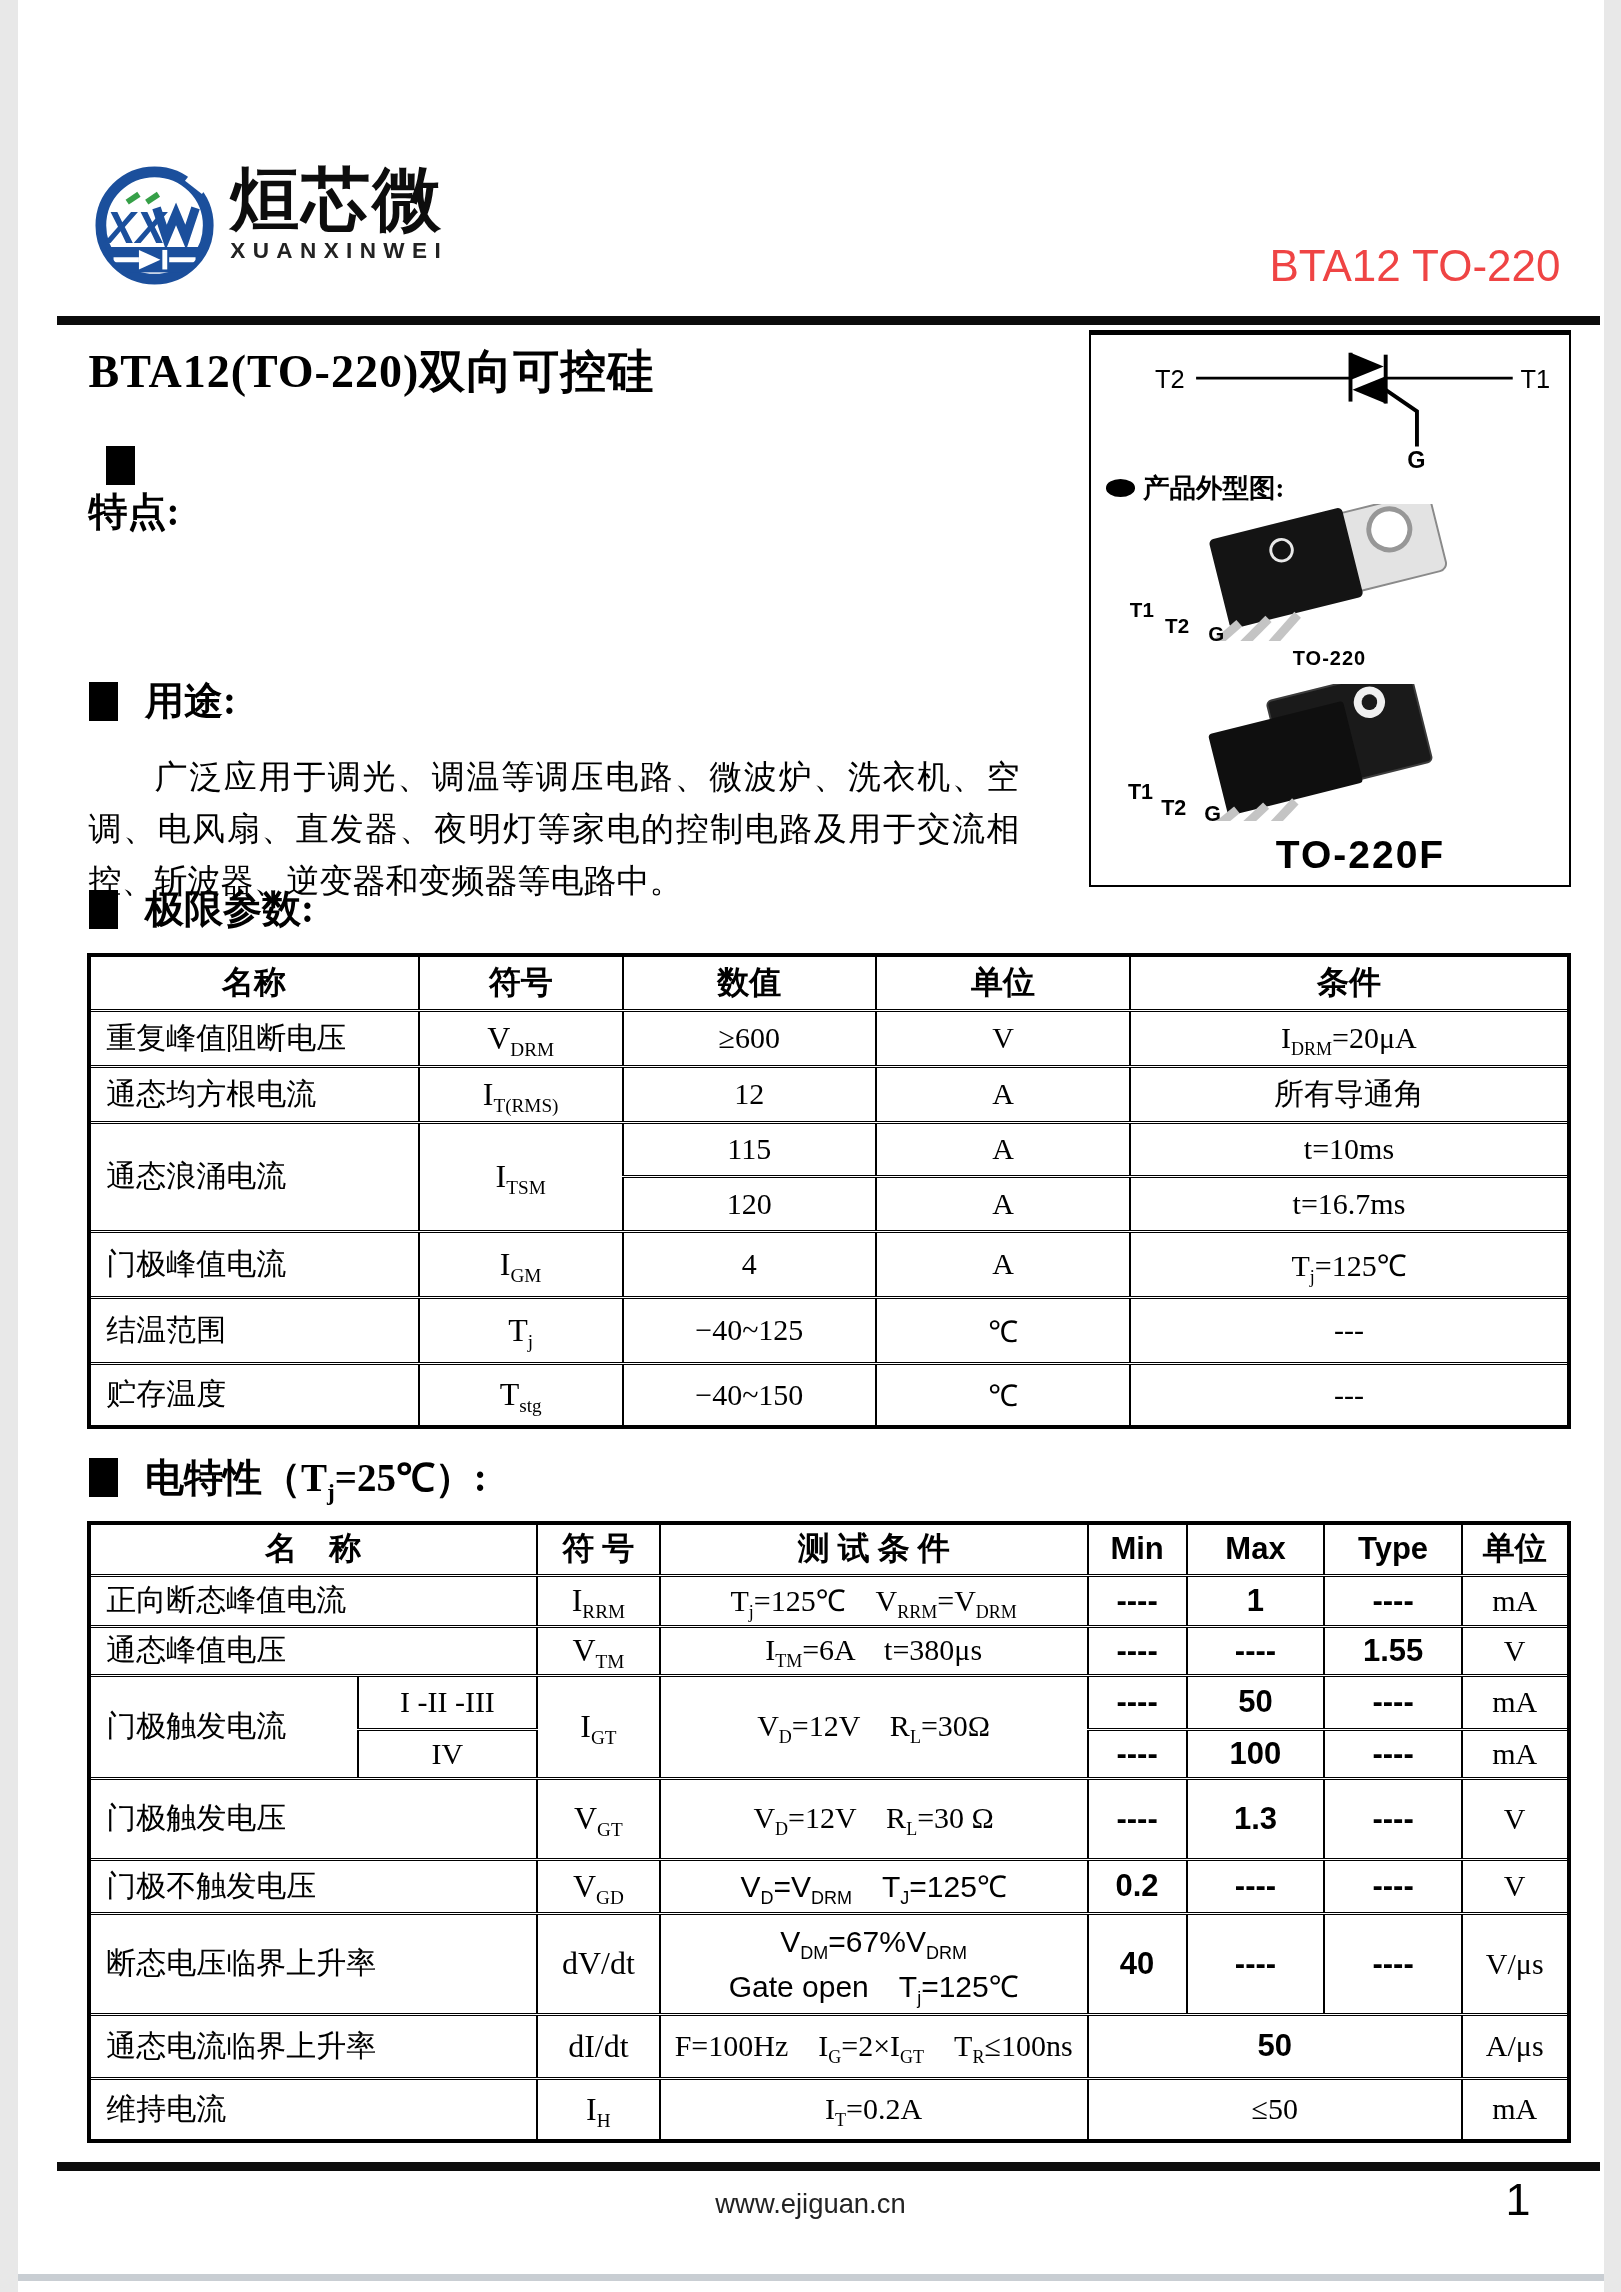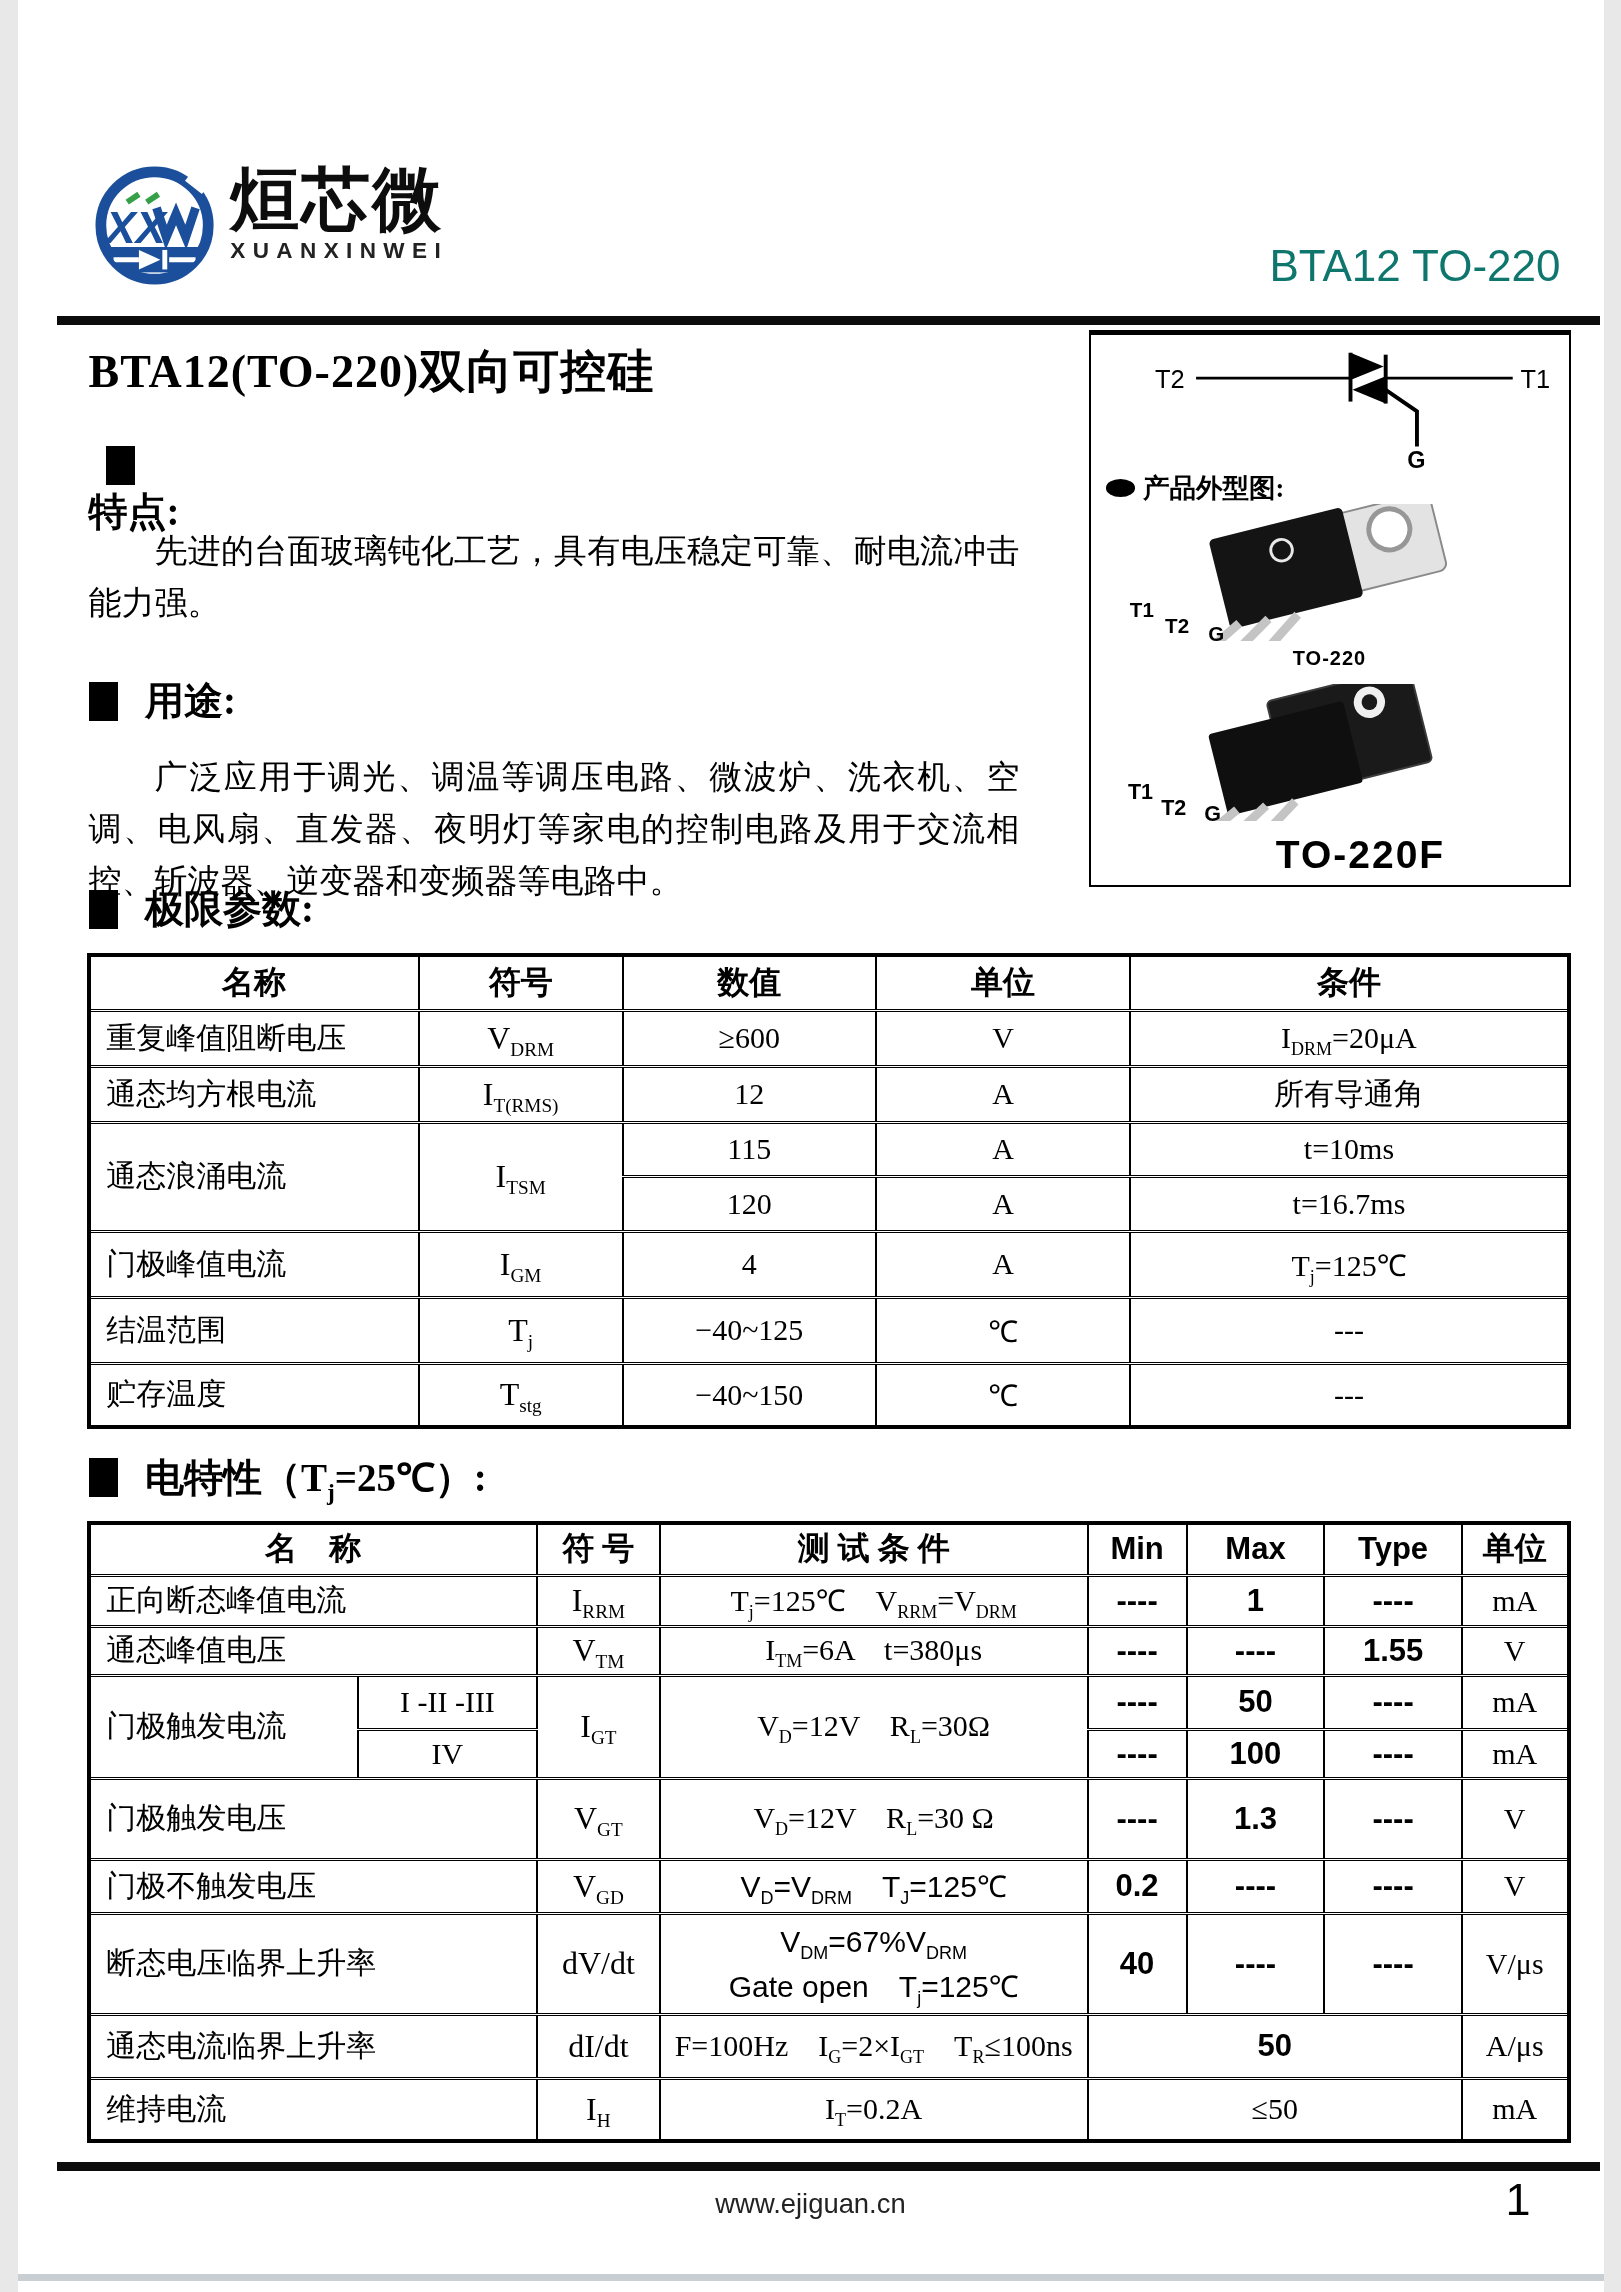--- a/index.html
+++ b/index.html
@@ -4,21 +4,21 @@
 <style>
   html,body{margin:0;padding:0;background:#e8e8e8;}
   .page{position:relative;width:1586px;height:2293px;background:#ffffff;margin:0 auto;
         font-family:"Liberation Serif", serif;color:#000;overflow:hidden;}
 
   
   .logo{position:absolute;left:74px;top:165px;display:flex;align-items:flex-start;}
   .logo-text{margin-left:9.8px;}
   .brand-cn{font-family:"Liberation Sans", sans-serif;font-weight:bold;font-size:69px;line-height:1.0;letter-spacing:2px;color:#0d0d0d;}
   .brand-en{font-family:"Liberation Sans", sans-serif;font-size:22.5px;letter-spacing:7.4px;color:#222;margin-top:3.9px;font-weight:600;}
-  .product-name{position:absolute;right:43px;top:241px;font-family:"Liberation Sans", sans-serif;font-size:44px;color:#0f766e;}
+  .product-name{position:absolute;right:43px;top:241px;font-family:"Liberation Sans", sans-serif;font-size:44px;color:#ef4444;}
   .top-rule{position:absolute;left:39px;top:316px;width:1543px;height:8.8px;background:#0c0c0c;}
 
   .doc-title{position:absolute;left:71px;top:341px;font-size:46px;font-weight:bold;letter-spacing:1px;}
 
   .section-h{position:absolute;left:71px;display:flex;align-items:center;font-size:39px;font-weight:bold;}
   .sq{display:inline-block;width:29px;height:39px;background:#000;margin-right:27.4px;}
   .para{position:absolute;left:71px;width:931px;font-size:33px;line-height:1.58;text-indent:2em;text-align:justify;}
 
   
   .figure-box{position:absolute;left:1071px;top:330px;width:482px;height:557px;background:#fff;
@@ -137,21 +137,20 @@
       <text x="48" y="134" font-size="22" font-weight="bold" font-family="Liberation Sans, sans-serif">T2</text>
       <text x="92" y="140" font-size="22" font-weight="bold" font-family="Liberation Sans, sans-serif">G</text>
     </svg>
     <div class="pkg-cap cap2">TO-220F</div>
   </div>
 
   <div class="section-h" style="top:446px;flex-direction:column;">
     <span class="sq"></span>
     <span>特点:</span>
   </div>
-  <div class="para" style="top:525px;">先进的台面玻璃钝化工艺，具有电压稳定可靠、耐电流冲击能力强。</div>
 
   <div class="section-h" style="top:674px;">
     <span class="sq"></span>
     <span>用途:</span>
   </div>
   <div class="para" style="top:751px;">广泛应用于调光、调温等调压电路、微波炉、洗衣机、空调、电风扇、直发器、夜明灯等家电的控制电路及用于交流相控、斩波器、逆变器和变频器等电路中。</div>
 
   <div class="section-h" style="top:882px;">
     <span class="sq"></span>
     <span>极限参数:</span>

